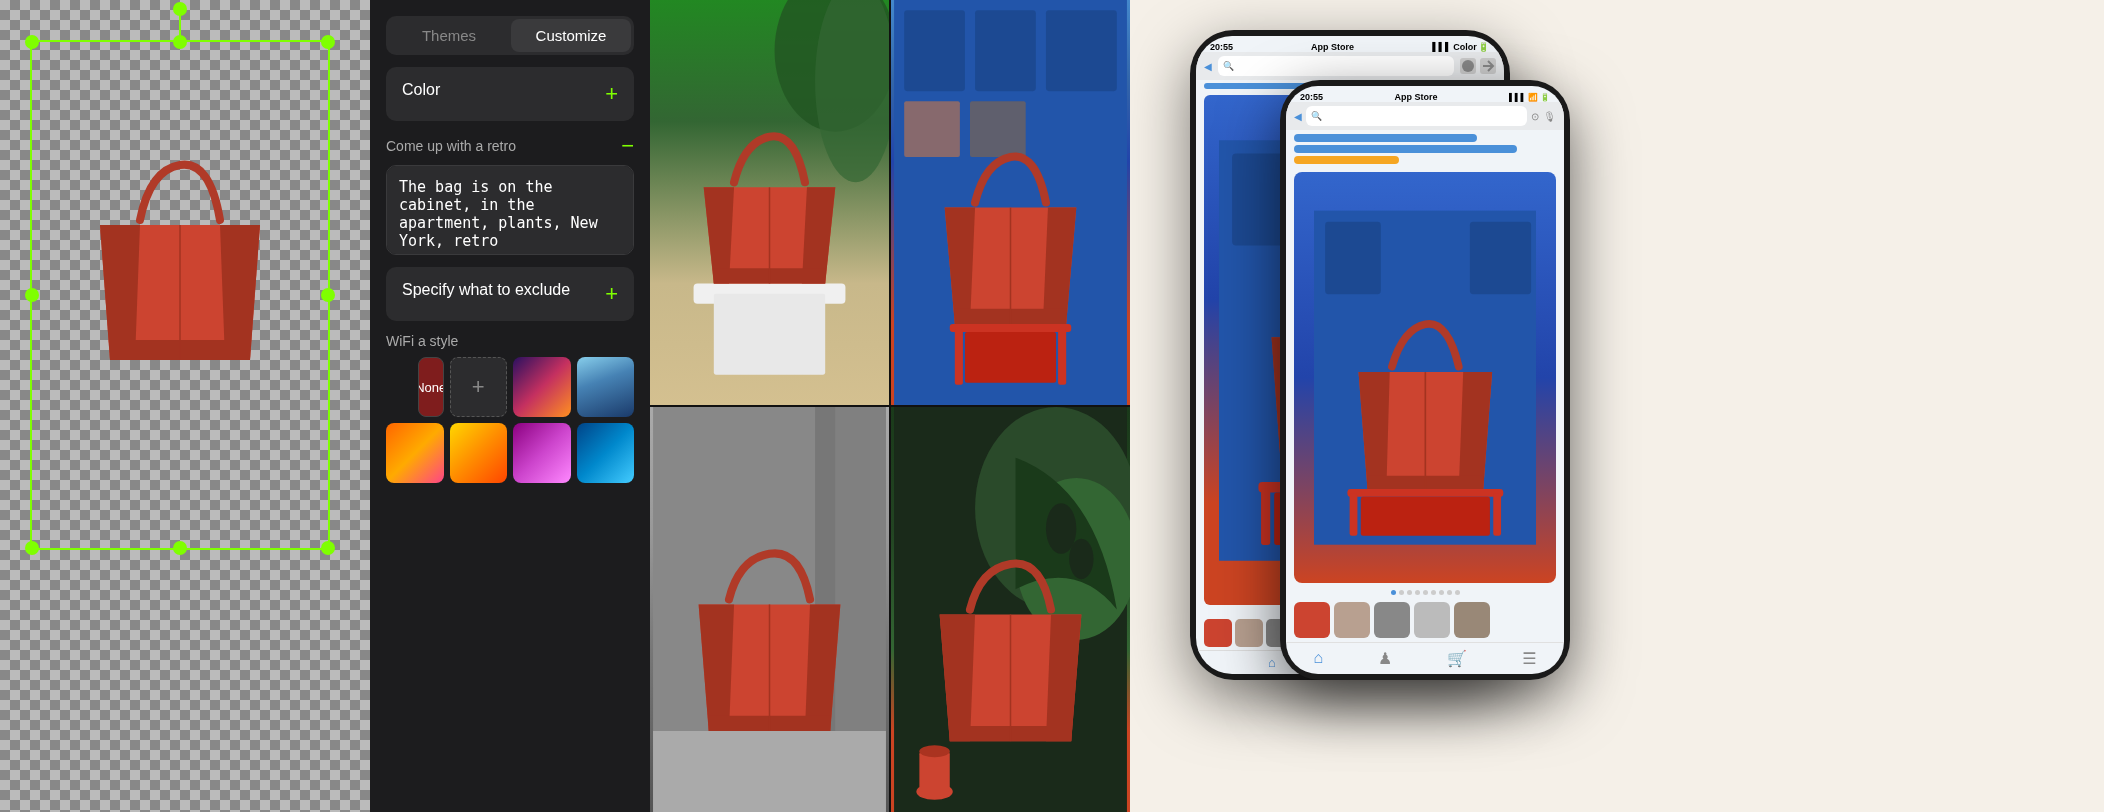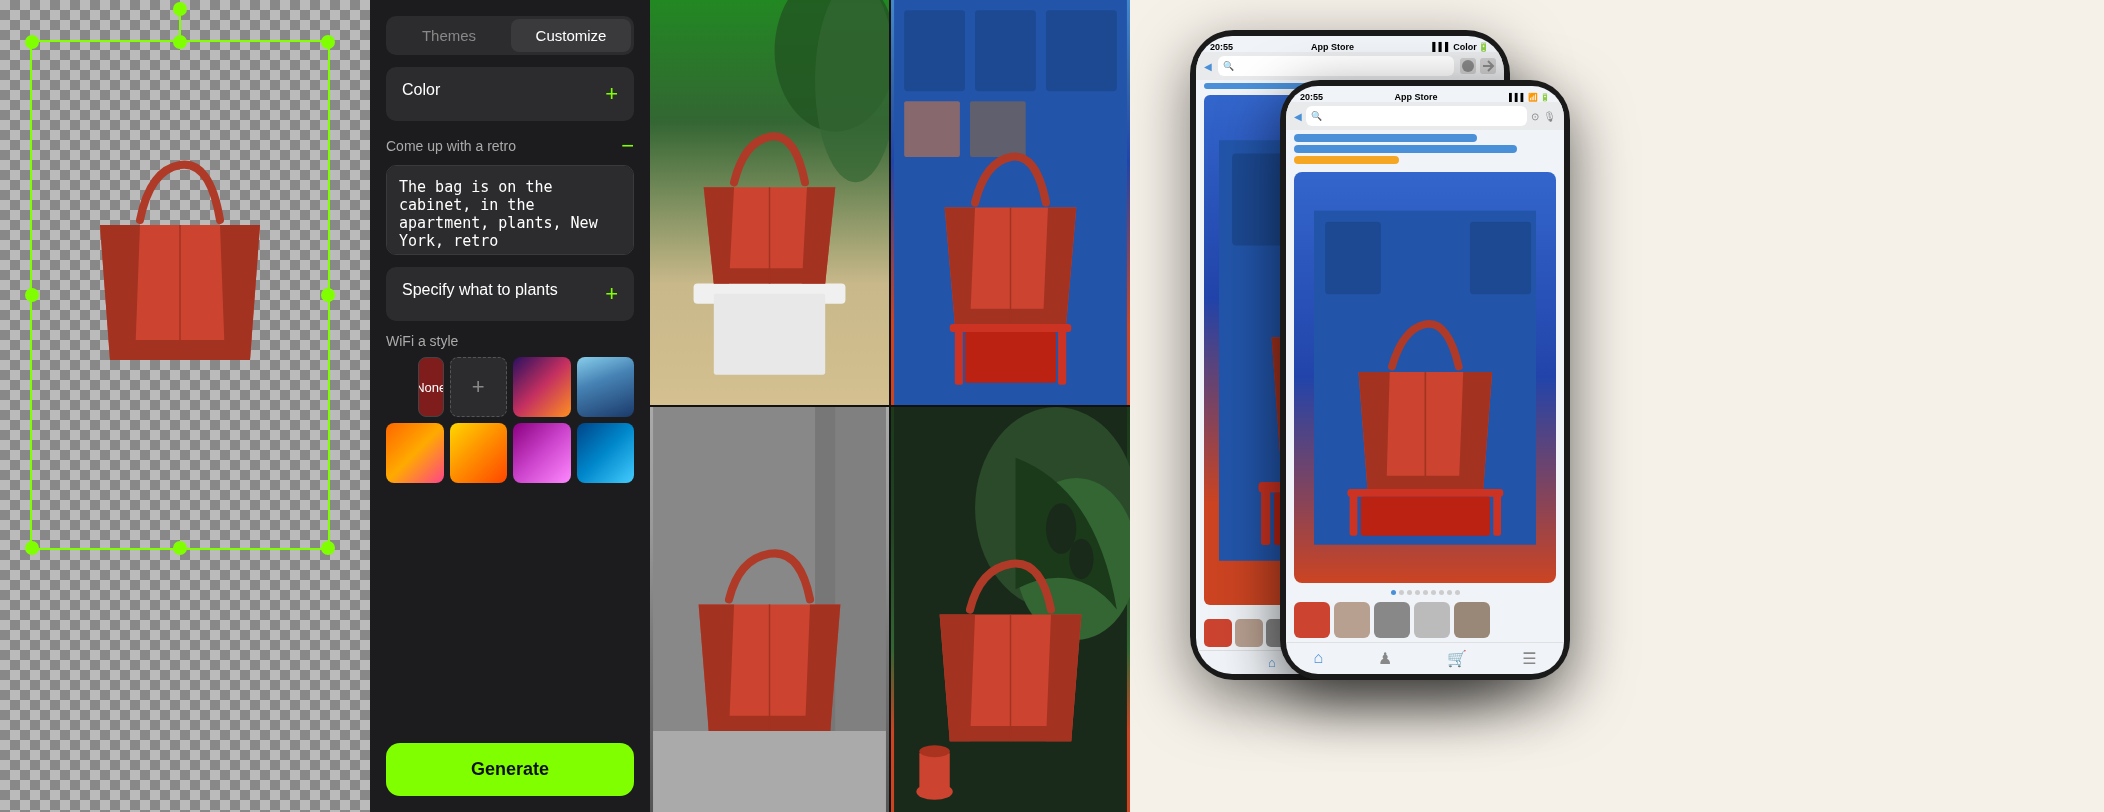--- a/index.html
+++ b/index.html
@@ -538,21 +538,21 @@
 
   <div style="display:flex;flex-direction:column;gap:6px;">
     <div class="prompt-label">
       <span>Come up with a retro</span>
       <button class="minus-btn">−</button>
     </div>
     <textarea class="prompt-textarea" style="">The bag is on the cabinet, in the apartment, plants, New York, retro</textarea>
   </div>
 
   <div class="section-row">
-    <span class="section-label">Specify what to plants</span>
+    <span class="section-label">Specify what to exclude</span>
     <button class="plus-btn">+</button>
   </div>
 
   <div style="display:flex;flex-direction:column;gap:8px;">
     <span class="style-label">WiFi a style</span>
     <div class="style-grid">
       <div class="style-item none-item">
         <span>None</span>
       </div>
       <div class="style-item plus-item">
@@ -572,21 +572,20 @@
       </div>
       <div class="style-item">
         <div class="style-canvas-5"></div>
       </div>
       <div class="style-item">
         <div class="style-canvas-6"></div>
       </div>
     </div>
   </div>
 
-  <button class="generate-btn">Generate</button>
 </div>
 
 <div class="panel-photos">
 
   <div class="photo-cell photo-1-bg">
     <svg viewBox="0 0 230 400">
 
       <ellipse cx="180" cy="50" rx="60" ry="80" fill="#225522" opacity="0.8"></ellipse>
       <ellipse cx="200" cy="80" rx="40" ry="100" fill="#336633" opacity="0.7"></ellipse>
 

